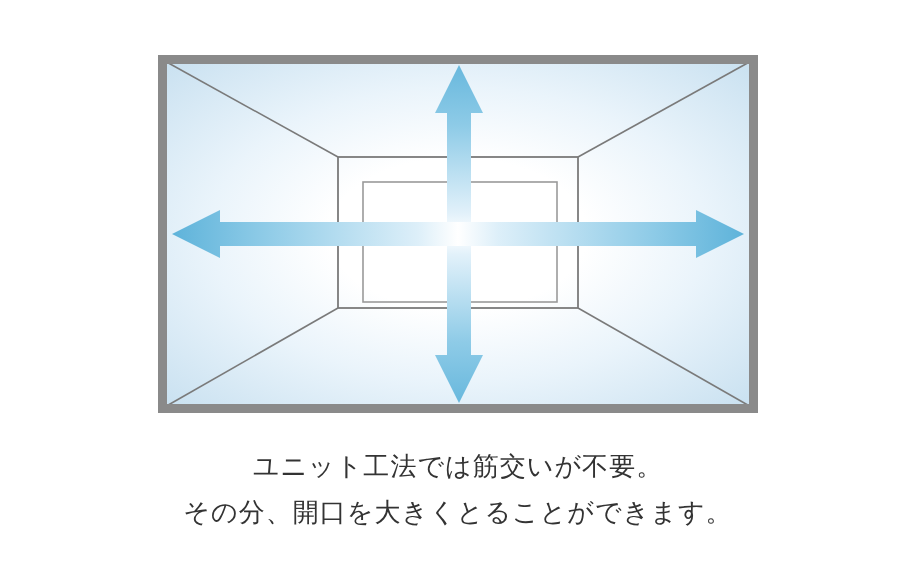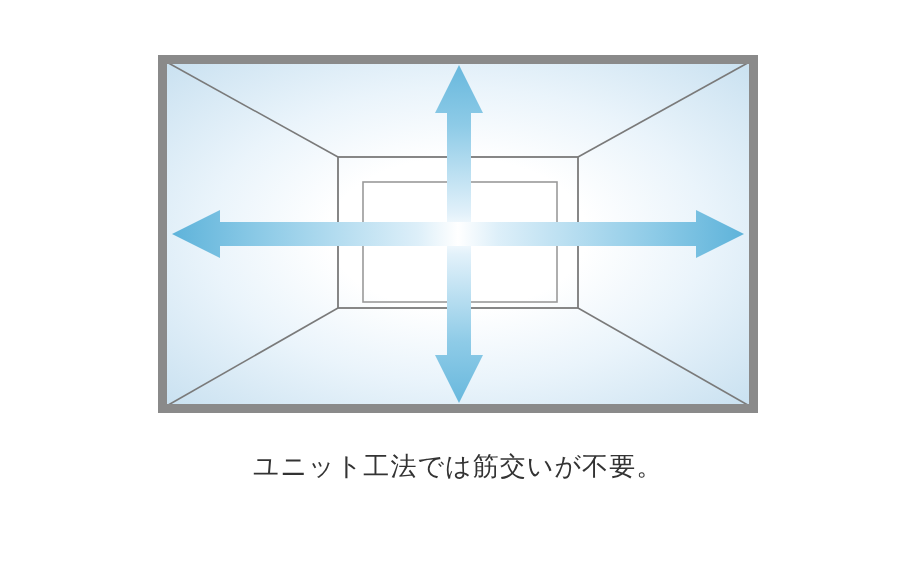--- a/index.html
+++ b/index.html
@@ -102,15 +102,16 @@
       <polygon points="301,10 325,58 313,58 313,300 325,300 301,348 277,300 289,300 289,58 277,58" fill="url(#gradVert)"></polygon>
 
       <polygon points="14,179 62,155 62,167 538,167 538,155 586,179 538,203 538,191 62,191 62,203" fill="url(#gradHorz)"></polygon>
 
       <rect x="4.5" y="4.5" width="591" height="349" fill="none" stroke="#8a8a8a" stroke-width="9"></rect>
     </svg>
   </div>
 
   <div id="caption">
     <div class="caption-line">ユニット工法では筋交いが不要。</div>
+    <div class="caption-line">その分、開口を大きくとることができます。</div>
   </div>
 
 </div>
 
 </body></html>

